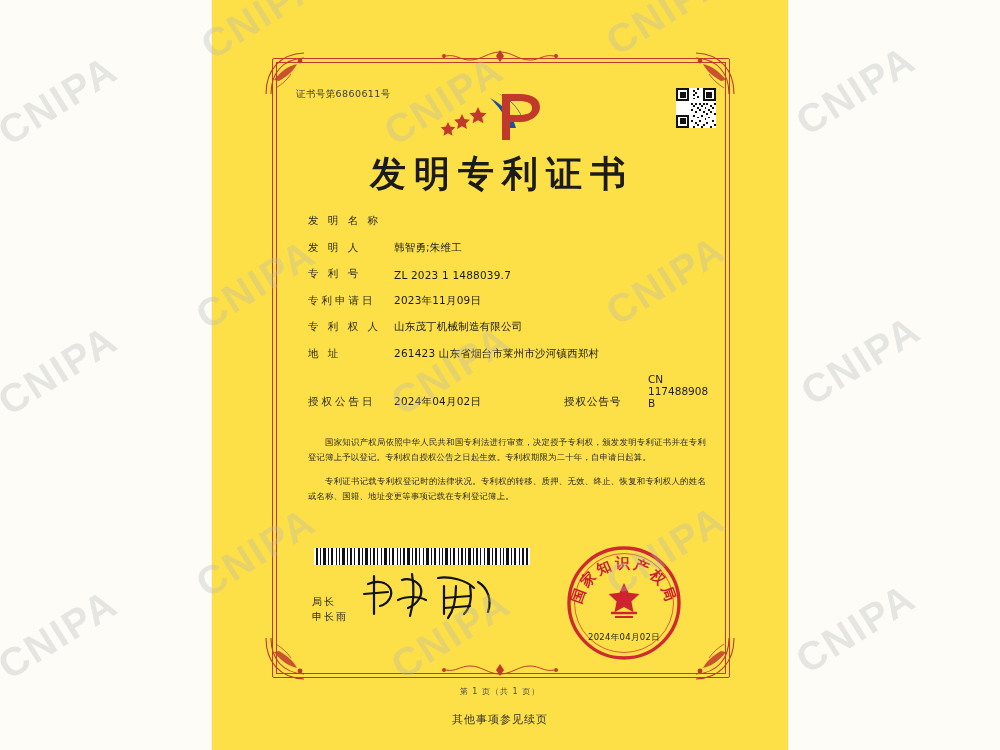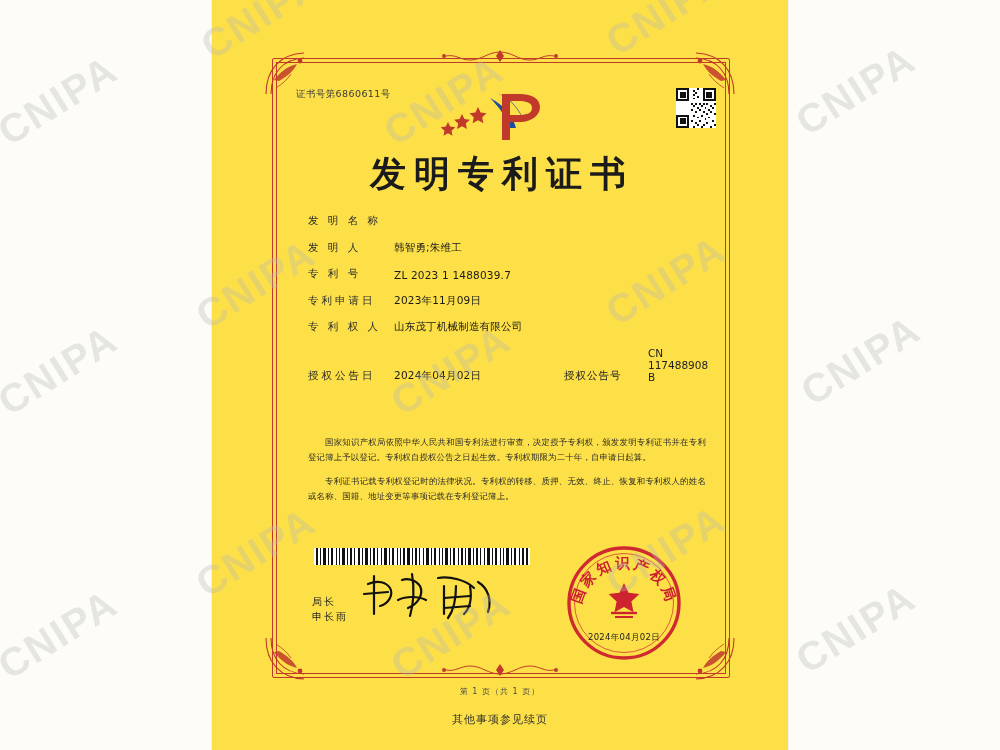--- a/index.html
+++ b/index.html
@@ -453,20 +453,24 @@
         <div class="val">ZL 2023 1 1488039.7</div>
       </div>
       <div class="row">
         <div class="lbl">专利申请日</div>
         <div class="val">2023年11月09日</div>
       </div>
       <div class="row">
         <div class="lbl">专 利 权 人</div>
         <div class="val">山东茂丁机械制造有限公司</div>
       </div>
+      <div class="row">
+        <div class="lbl">地      址</div>
+        <div class="val">261423 山东省烟台市莱州市沙河镇西郑村</div>
+      </div>
       <div class="row split">
         <div class="lbl">授权公告日</div>
         <div class="val">2024年04月02日</div>
         <div class="lbl2">授权公告号</div>
         <div class="val2">CN 117488908 B</div>
       </div>
     </div>
 
     <div class="paras">
       <div class="para">国家知识产权局依照中华人民共和国专利法进行审查，决定授予专利权，颁发发明专利证书并在专利登记簿上予以登记。专利权自授权公告之日起生效。专利权期限为二十年，自申请日起算。</div>

